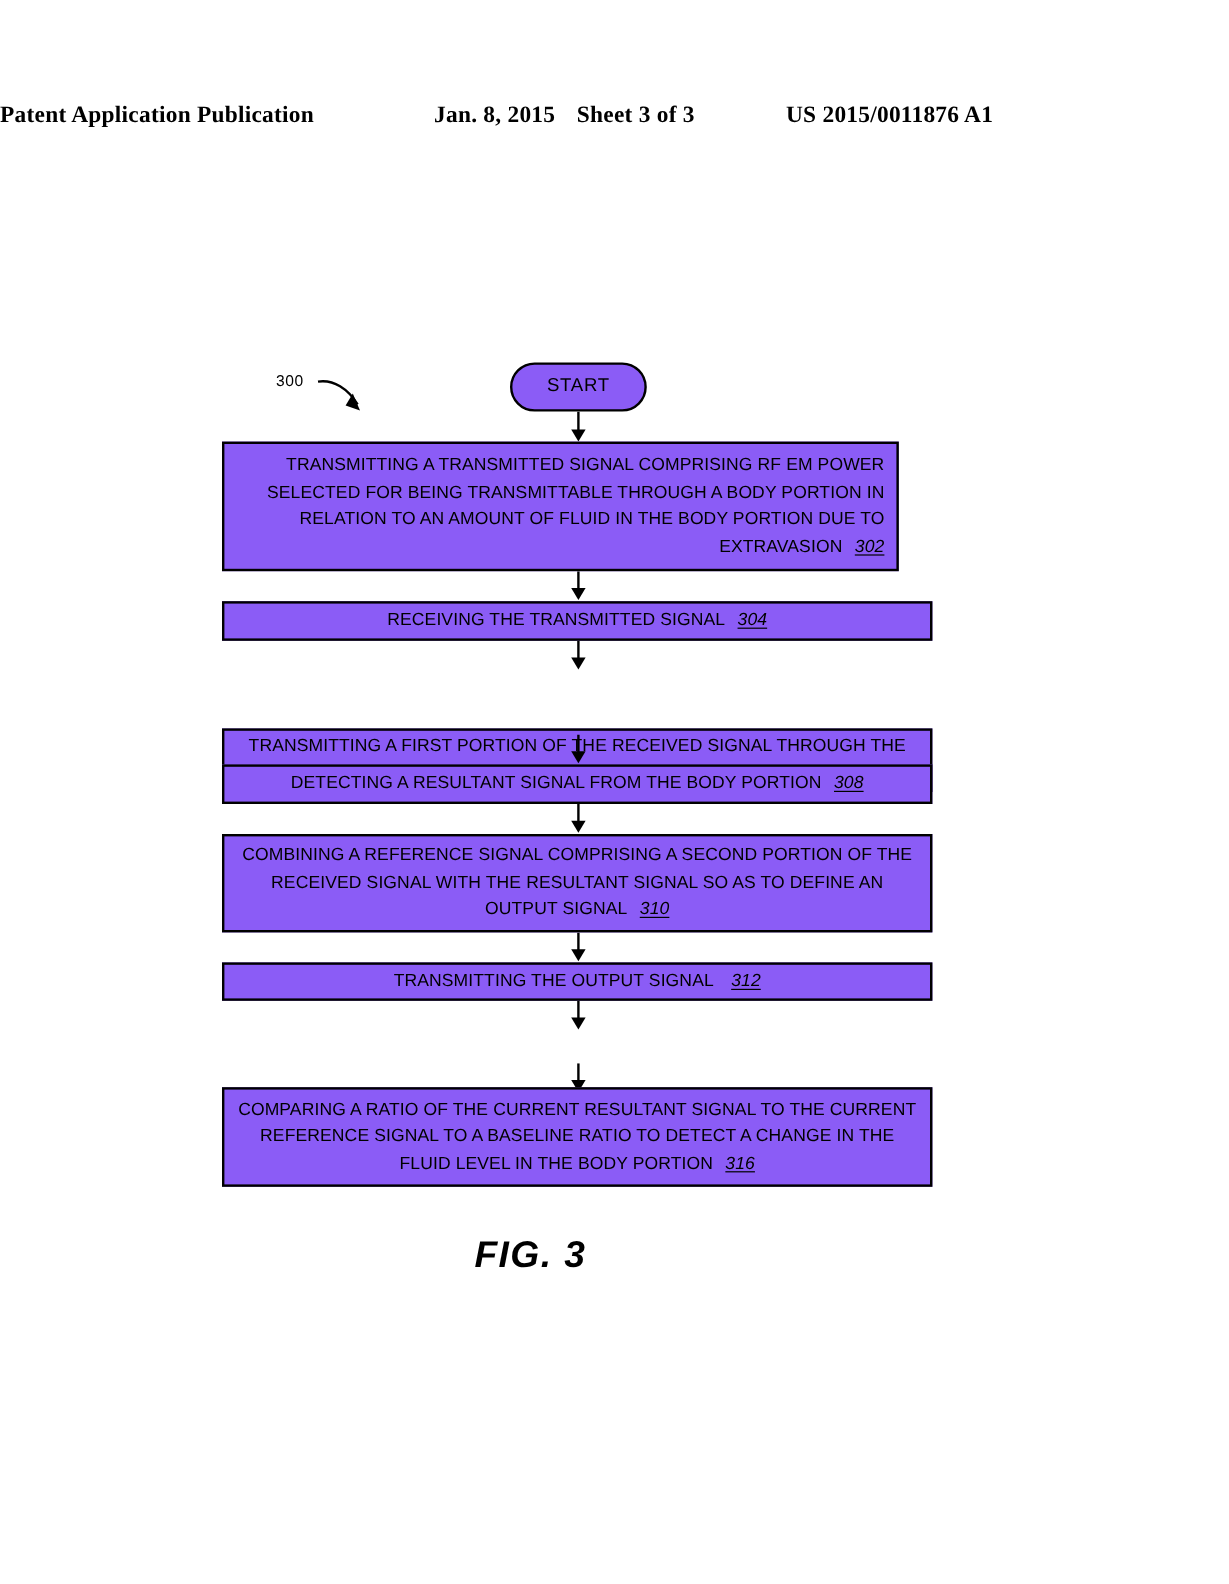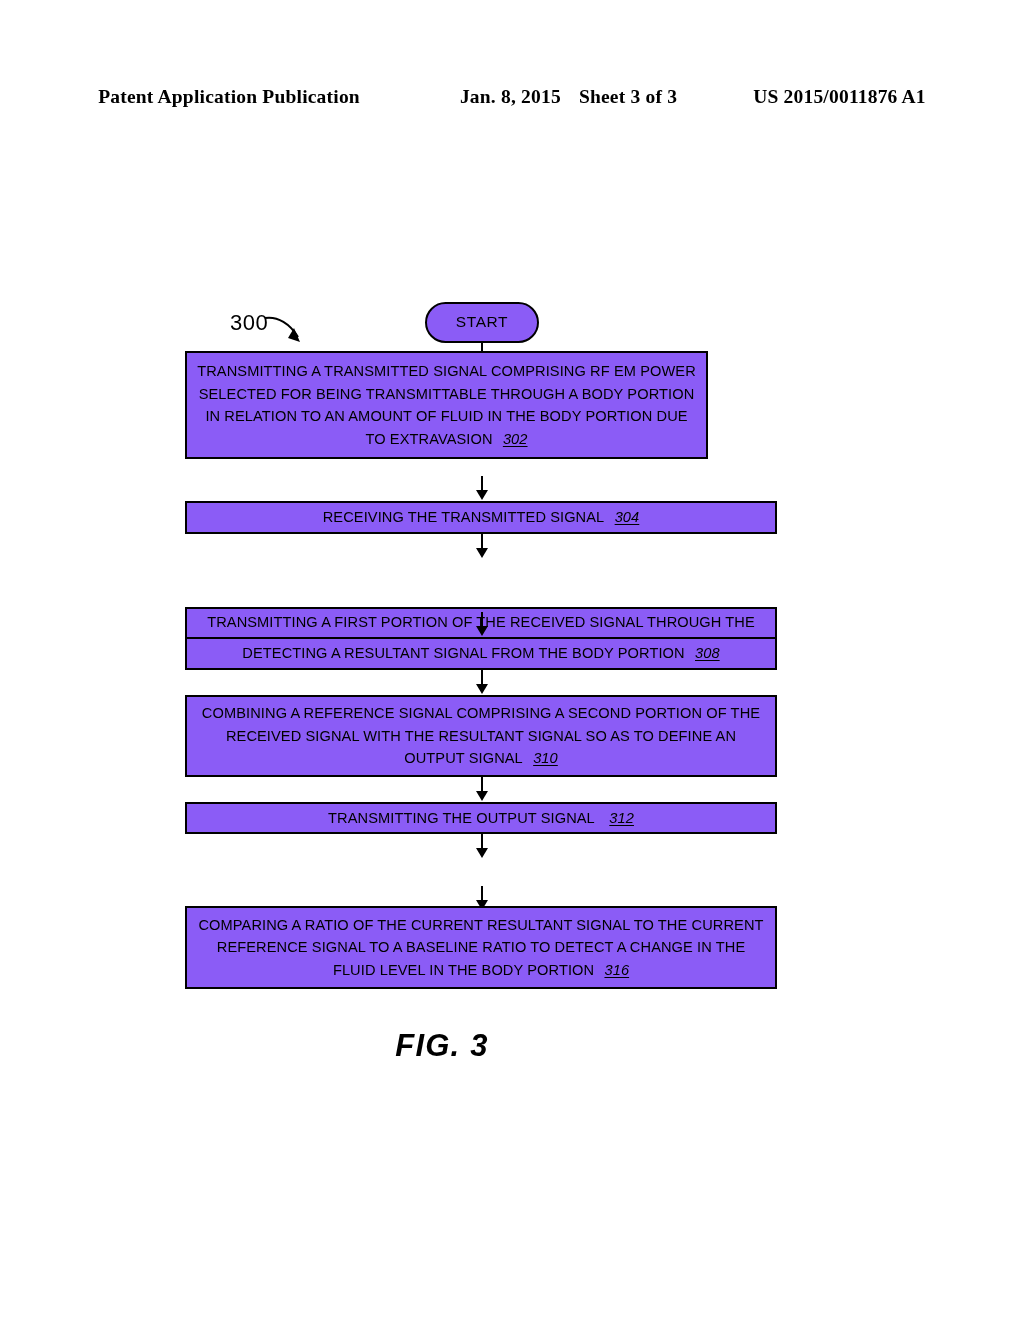--- a/index.html
+++ b/index.html
@@ -16,21 +16,21 @@
     overflow: hidden;
   }
 
   
   .page-header {
     position: absolute;
     top: 86px;
     left: 0;
     width: 1024px;
     display: flex;
-    justify-content: center;
+    justify-content: flex-start;
     align-items: baseline;
     font-family: "Liberation Serif", serif;
     font-weight: bold;
     font-size: 19.5px;
     letter-spacing: 0.2px;
     white-space: nowrap;
   }
   .hdr-title { margin-right: 52px; }
   .hdr-date  { margin-right: 18px; margin-left: 48px; }
   .hdr-sheet { margin-right: 76px; }
@@ -81,21 +81,21 @@
 
   
   .conn {
     position: absolute;
     width: 26px;
   }
 
   
   .callout-num {
     position: absolute;
-    font-size: 22px;
+    font-size: 13px;
     letter-spacing: 0.5px;
   }
   .callout-arrow {
     position: absolute;
   }
 
   
   .fig-caption {
     position: absolute;
     left: 0;
@@ -128,21 +128,21 @@
 
   <div class="node start-node" style="left:425px; top:302px; width:114px; height:41px;">
     <span class="txt">START</span>
   </div>
 
   <svg class="conn" style="left:469px; top:343px;" height="26" viewBox="0 0 26 26">
     <line x1="13" y1="0" x2="13" y2="17" stroke="#000" stroke-width="2"></line>
     <path d="M7,15 L19,15 L13,25 Z" fill="#000"></path>
   </svg>
 
-  <div class="node" style="left:185px; top:351px; width:523px; height:108px;">
+  <div class="node" style="left:185px; top:368px; width:564px; height:108px;text-align:right;">
     <span class="txt">
       <span>TRANSMITTING A TRANSMITTED SIGNAL COMPRISING RF EM POWER SELECTED FOR BEING TRANSMITTABLE THROUGH A BODY PORTION IN RELATION TO AN AMOUNT OF FLUID IN THE BODY PORTION DUE TO EXTRAVASION</span>&nbsp;
       <span class="ref">302</span>
     </span>
   </div>
 
   <svg class="conn" style="left:469px; top:476px;" height="25" viewBox="0 0 26 25">
     <line x1="13" y1="0" x2="13" y2="16" stroke="#000" stroke-width="2"></line>
     <path d="M7,14 L19,14 L13,24 Z" fill="#000"></path>
   </svg>

